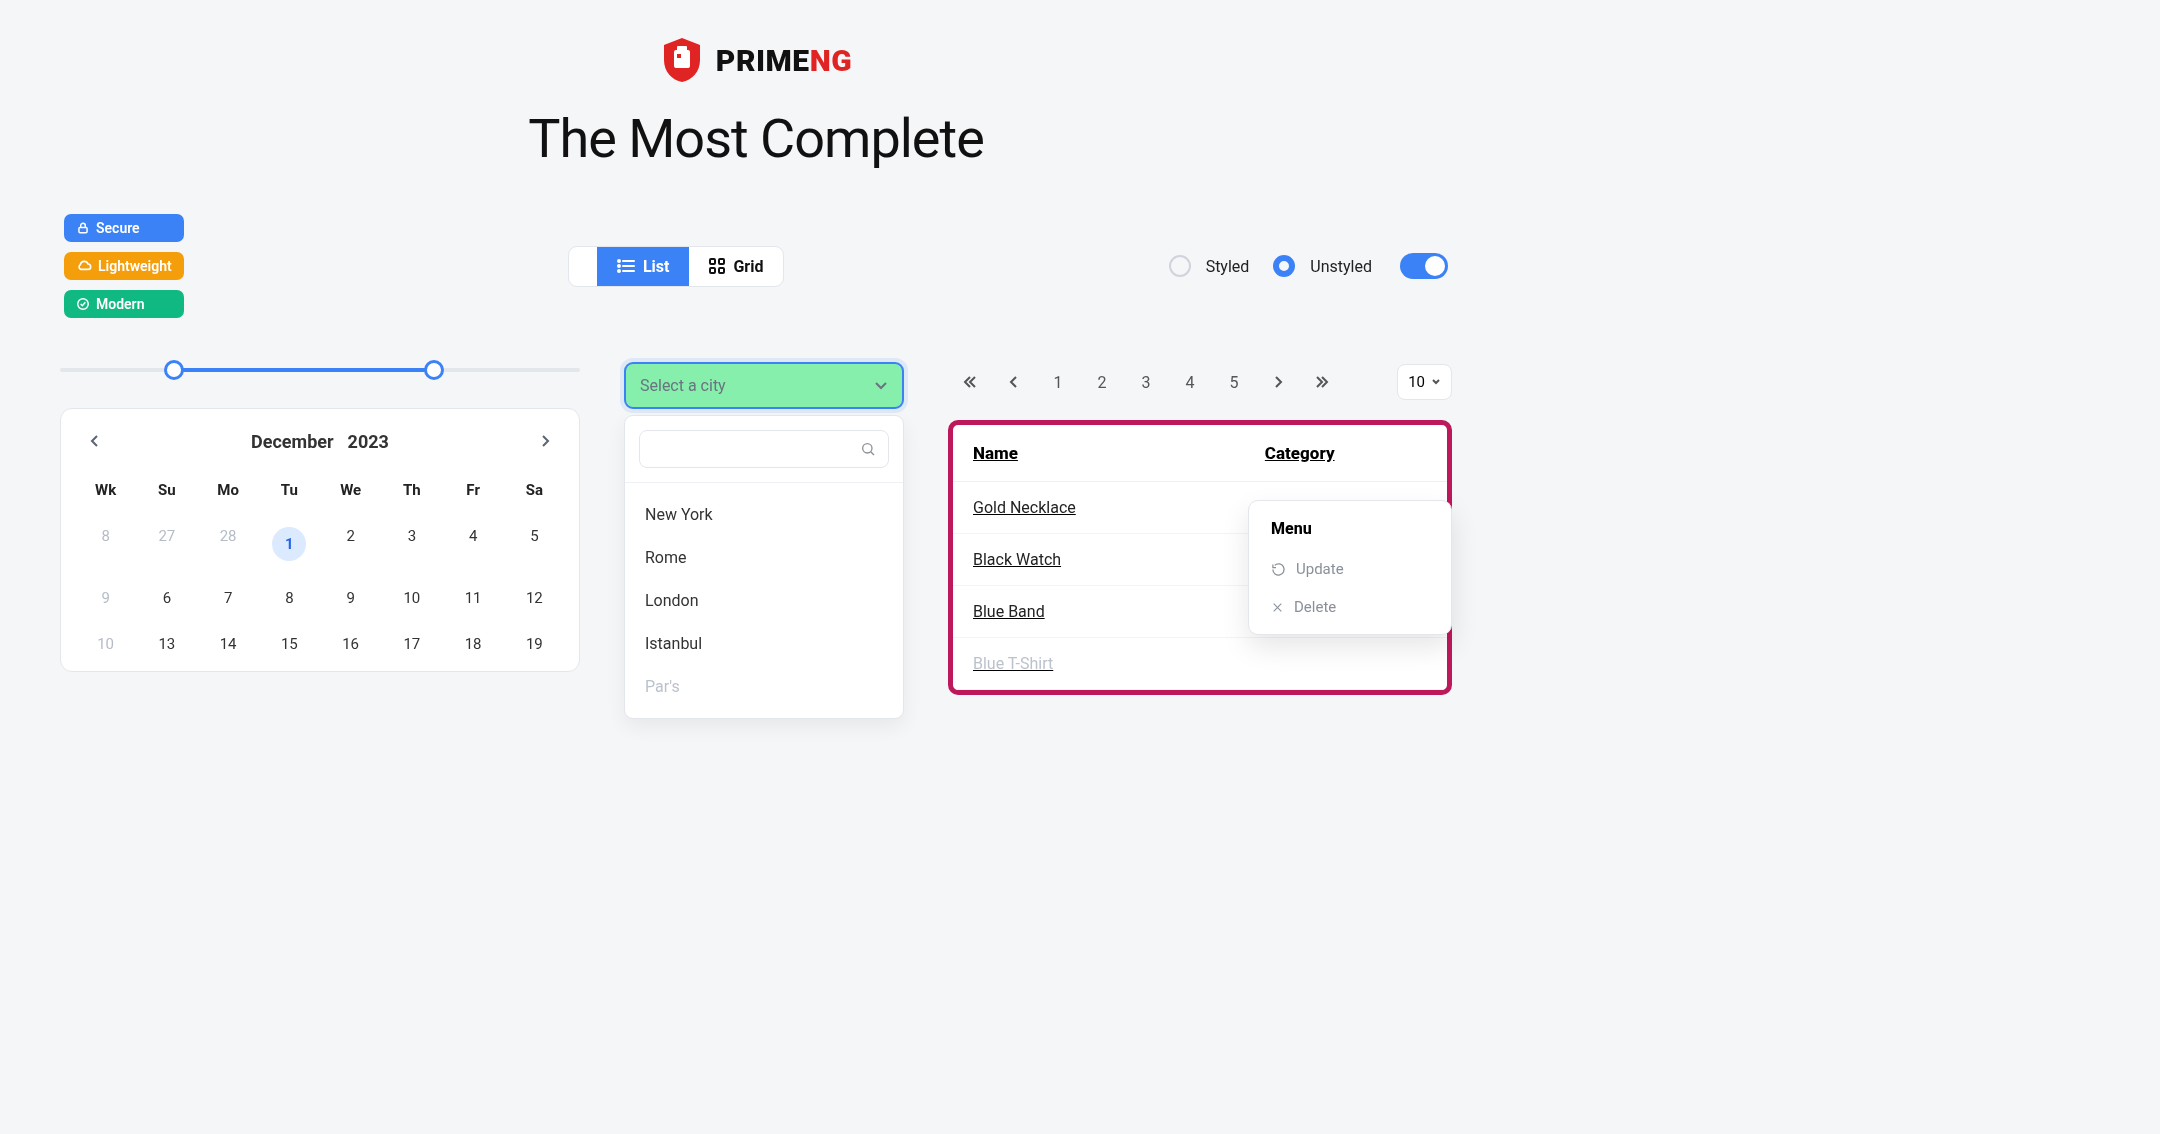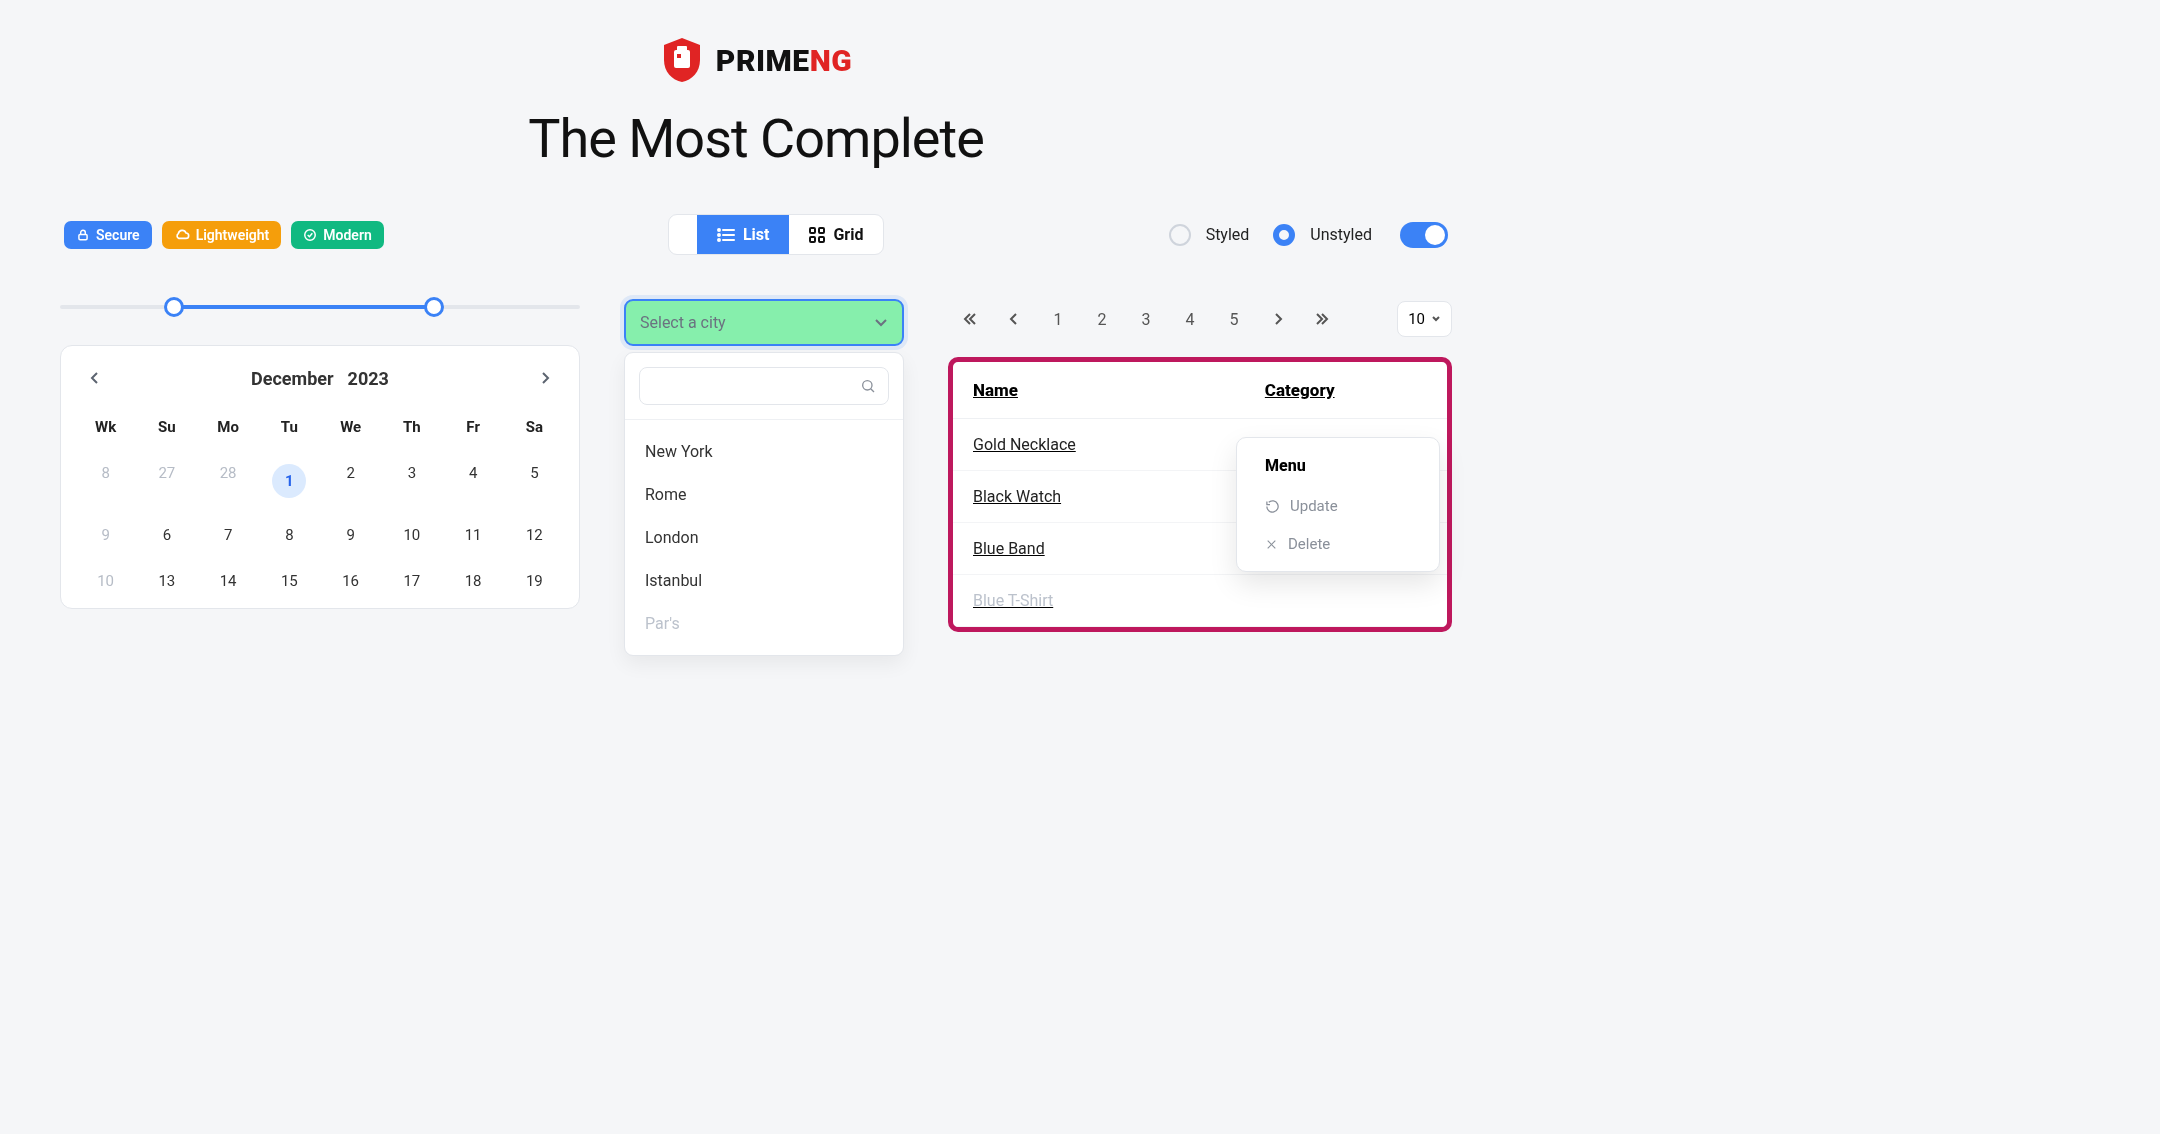--- a/index.html
+++ b/index.html
@@ -11,21 +11,21 @@
   .logo-text { font-size: 30px; font-weight: 900; letter-spacing: 0.5px; color: #111; }
   .logo-ng { color: #e02424; }
 
   
   .headline { text-align: center; font-size: 54px; font-weight: 400; color: #111; line-height: 1.15; margin-top: 24px; letter-spacing: -1px; }
 
   
   .toolbar-row { width: 100%; max-width: 1400px; display: flex; justify-content: space-between; align-items: center; margin-top: 44px; padding: 0 4px; }
 
   
-  .badges { display: flex; gap: 10px; }
+  .badges { display: flex; gap: 10px; flex-direction: column; }
   .badge { display: inline-flex; align-items: center; gap: 6px; padding: 6px 12px; border-radius: 7px; color: #fff; font-size: 14px; font-weight: 600; }
   .badge-blue { background: #3b82f6; }
   .badge-orange { background: #f59e0b; }
   .badge-green { background: #10b981; }
   .badge-ico { display: inline-flex; }
 
   
   .seg { display: inline-flex; border: 1px solid #e3e6eb; border-radius: 9px; overflow: hidden; background: #fff; padding-left: 28px; }
   .seg-item { display: inline-flex; align-items: center; gap: 8px; padding: 10px 20px; font-size: 16px; font-weight: 700; cursor: pointer; }
   .seg-item.active { background: #3b82f6; color: #fff; }
@@ -80,21 +80,21 @@
   .pg-row { display: flex; gap: 0; flex: 1; }
   .pg-btn { min-width: 44px; height: 40px; display: inline-flex; align-items: center; justify-content: center; font-size: 16px; color: #555; cursor: pointer; border-radius: 6px; }
   .pg-size { display: inline-flex; align-items: center; gap: 6px; border: 1px solid #e3e6eb; border-radius: 8px; padding: 8px 10px; background: #fff; font-size: 15px; cursor: pointer; }
 
   .table { border: 5px solid #be185d; border-radius: 10px; background: #fff; overflow: hidden; text-decoration: underline; }
   .thead { display: grid; grid-template-columns: 1.8fr 1fr; padding: 18px 20px; border-bottom: 1px solid #eef0f3; font-weight: 800; font-size: 17px; }
   .trow { display: grid; grid-template-columns: 1.8fr 1fr; padding: 16px 20px; border-bottom: 1px solid #f3f4f6; font-size: 16px; color: #222; }
   .trow.fade td, .trow.fade { color: #bcc2cc; }
 
   
-  .menu { position: absolute; right: 12px; top: 138px; width: 204px; background: #fff; border: 1px solid #e3e6eb; border-radius: 10px; box-shadow: 0 12px 28px rgba(0,0,0,0.10); padding: 14px 0 8px 10px; margin-left: 8px; }
+  .menu { position: absolute; right: 0; top: 138px; width: 204px; background: #fff; border: 1px solid #e3e6eb; border-radius: 10px; box-shadow: 0 12px 28px rgba(0,0,0,0.10); padding: 14px 0 8px 4px; margin-left: 8px; }
   .menu-title { font-weight: 800; font-size: 16px; padding: 4px 18px 12px 18px; }
   .menu-item { display: flex; align-items: center; gap: 10px; padding: 10px 18px; color: #8a909a; font-size: 15px; cursor: pointer; }
 
   svg { display: block; }
 </style>
 </head>
 <body>
 
 <div class="wrap">
 

